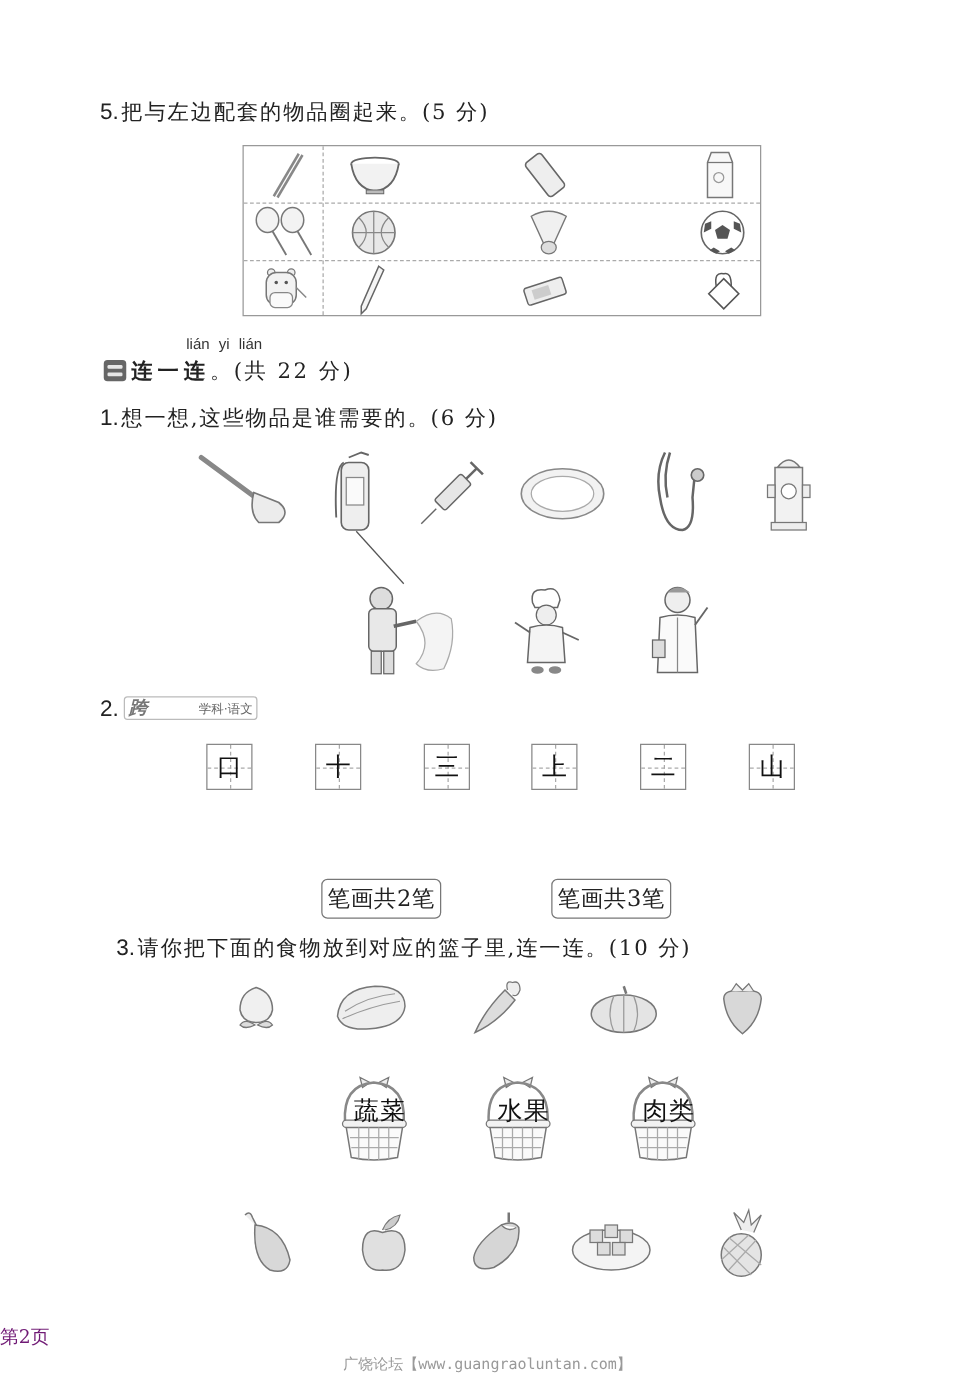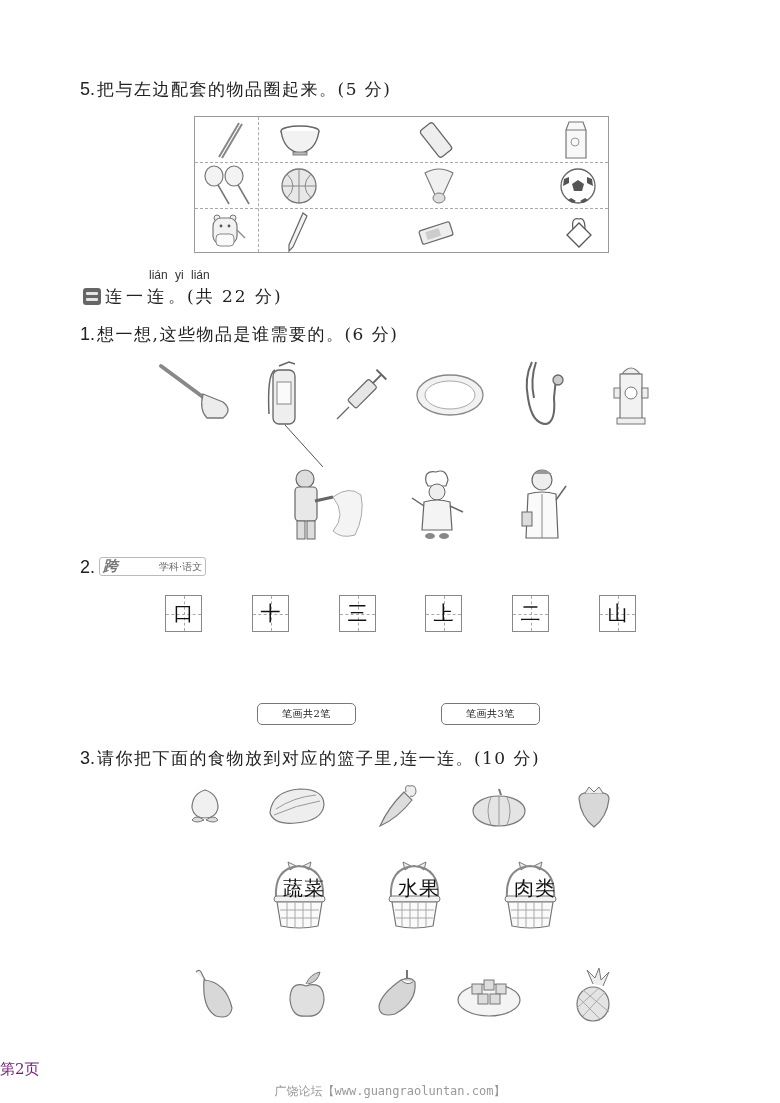--- a/index.html
+++ b/index.html
@@ -16,31 +16,31 @@
   .cell-icon { position: absolute; display: flex; align-items: center; justify-content: center; }
   .cell-icon svg { overflow: visible; }
 
   
   .pinyin { position: absolute; left: 105px; top: 268px; font-family: "Liberation Sans", sans-serif; font-size: 12px; color: #333; word-spacing: 4px; margin-left: 44px; }
   .section-icon { position: absolute; left: 83px; top: 288px; width: 18px; height: 17px; background: #666; border-radius: 3px; }
   .section-icon::before, .section-icon::after { content: ""; position: absolute; left: 3px; right: 3px; height: 3px; background: #e6e6e6; border-radius: 1px; }
   .section-icon::before { top: 4px; }
   .section-icon::after { top: 10px; }
   .section-title { position: absolute; left: 105px; top: 285px; font-size: 17px; letter-spacing: 2px; }
-  .section-title b { font-family: "DejaVu Sans", sans-serif; font-weight: normal; letter-spacing: 4px; margin-top: 16px; }
+  .section-title b { font-family: "DejaVu Sans", sans-serif; font-weight: bold; letter-spacing: 4px; margin-top: 16px; }
 
   .pic { position: absolute; }
   .pic svg { width: 100%; height: 100%; overflow: visible; }
 
   .tian { position: absolute; width: 37px; height: 37px; border: 1px solid #888; background: #fff; display: flex; align-items: center; justify-content: center; font-size: 20px; color: #111; }
   .tian::before { content: ""; position: absolute; left: 50%; top: 0; bottom: 0; border-left: 1px dashed #aaa; }
   .tian::after { content: ""; position: absolute; top: 50%; left: 0; right: 0; border-top: 1px dashed #aaa; }
   .tian span { position: relative; z-index: 1; }
 
-  .stroke-box { position: absolute; border: 1px solid #777; border-radius: 5px; font-size: 10px; padding: 3px 24px; background: #fff; letter-spacing: 0.5px; }
+  .stroke-box { position: absolute; border: 1px solid #777; border-radius: 5px; font-size: 18px; padding: 3px 4px; background: #fff; letter-spacing: 0.5px; }
 
   .badge { display: inline-flex; align-items: center; border: 1px solid #bbb; border-radius: 3px; padding: 0 3px; margin: 0 2px; height: 19px; vertical-align: 2px; }
   .badge .kua { font-family: "DejaVu Sans", sans-serif; font-style: italic; font-weight: bold; color: #777; font-size: 15px; letter-spacing: 0; }
   .badge .sub { font-family: "DejaVu Sans", sans-serif; font-size: 10px; color: #666; letter-spacing: 0; padding-left: 41px; }
 
   .basket-label { position: absolute; font-size: 20px; color: #111; letter-spacing: 1px; }
 
   .page-num { position: absolute; left: 0; right: 0; top: 1060px; text-align: left; font-size: 15px; color: #701a75; }
   .watermark { position: absolute; left: 0; right: 0; top: 1083px; text-align: center; font-family: "DejaVu Sans Mono", monospace; font-size: 12px; color: #999; }
 </style>
@@ -261,21 +261,21 @@
 <div class="tian" style="left:512px; top:595px;">
     <span>二</span>
   </div>
 <div class="tian" style="left:599px; top:595px;">
     <span>山</span>
   </div>
 
 <div class="stroke-box" style="left:257px; top:703px;">笔画共2笔</div>
 <div class="stroke-box" style="left:441px; top:703px;">笔画共3笔</div>
 
-<div class="q-title" style="left:80px; top:747px;">
+<div class="q-title" style="left:93px; top:747px;">
   <span class="num">3.</span><span>请你把下面的食物放到对应的篮子里,连一连。(10 分)</span>
 </div>
 
 <div class="pic" style="left:188px; top:786px; width:34px; height:40px;">
   <svg viewBox="0 0 34 40">
       <path d="M17 4 Q30 8 30 22 Q28 32 17 32 Q6 32 4 22 Q4 8 17 4 Z" fill="#f0f0f0" stroke="#777" stroke-width="1.2"></path>
       <path d="M4 34 Q8 28 16 34 Q8 38 4 34 Z M30 34 Q26 28 18 34 Q26 38 30 34 Z" fill="#ddd" stroke="#777"></path>
     </svg>
 </div>
 <div class="pic" style="left:266px; top:785px; width:60px; height:42px;">

